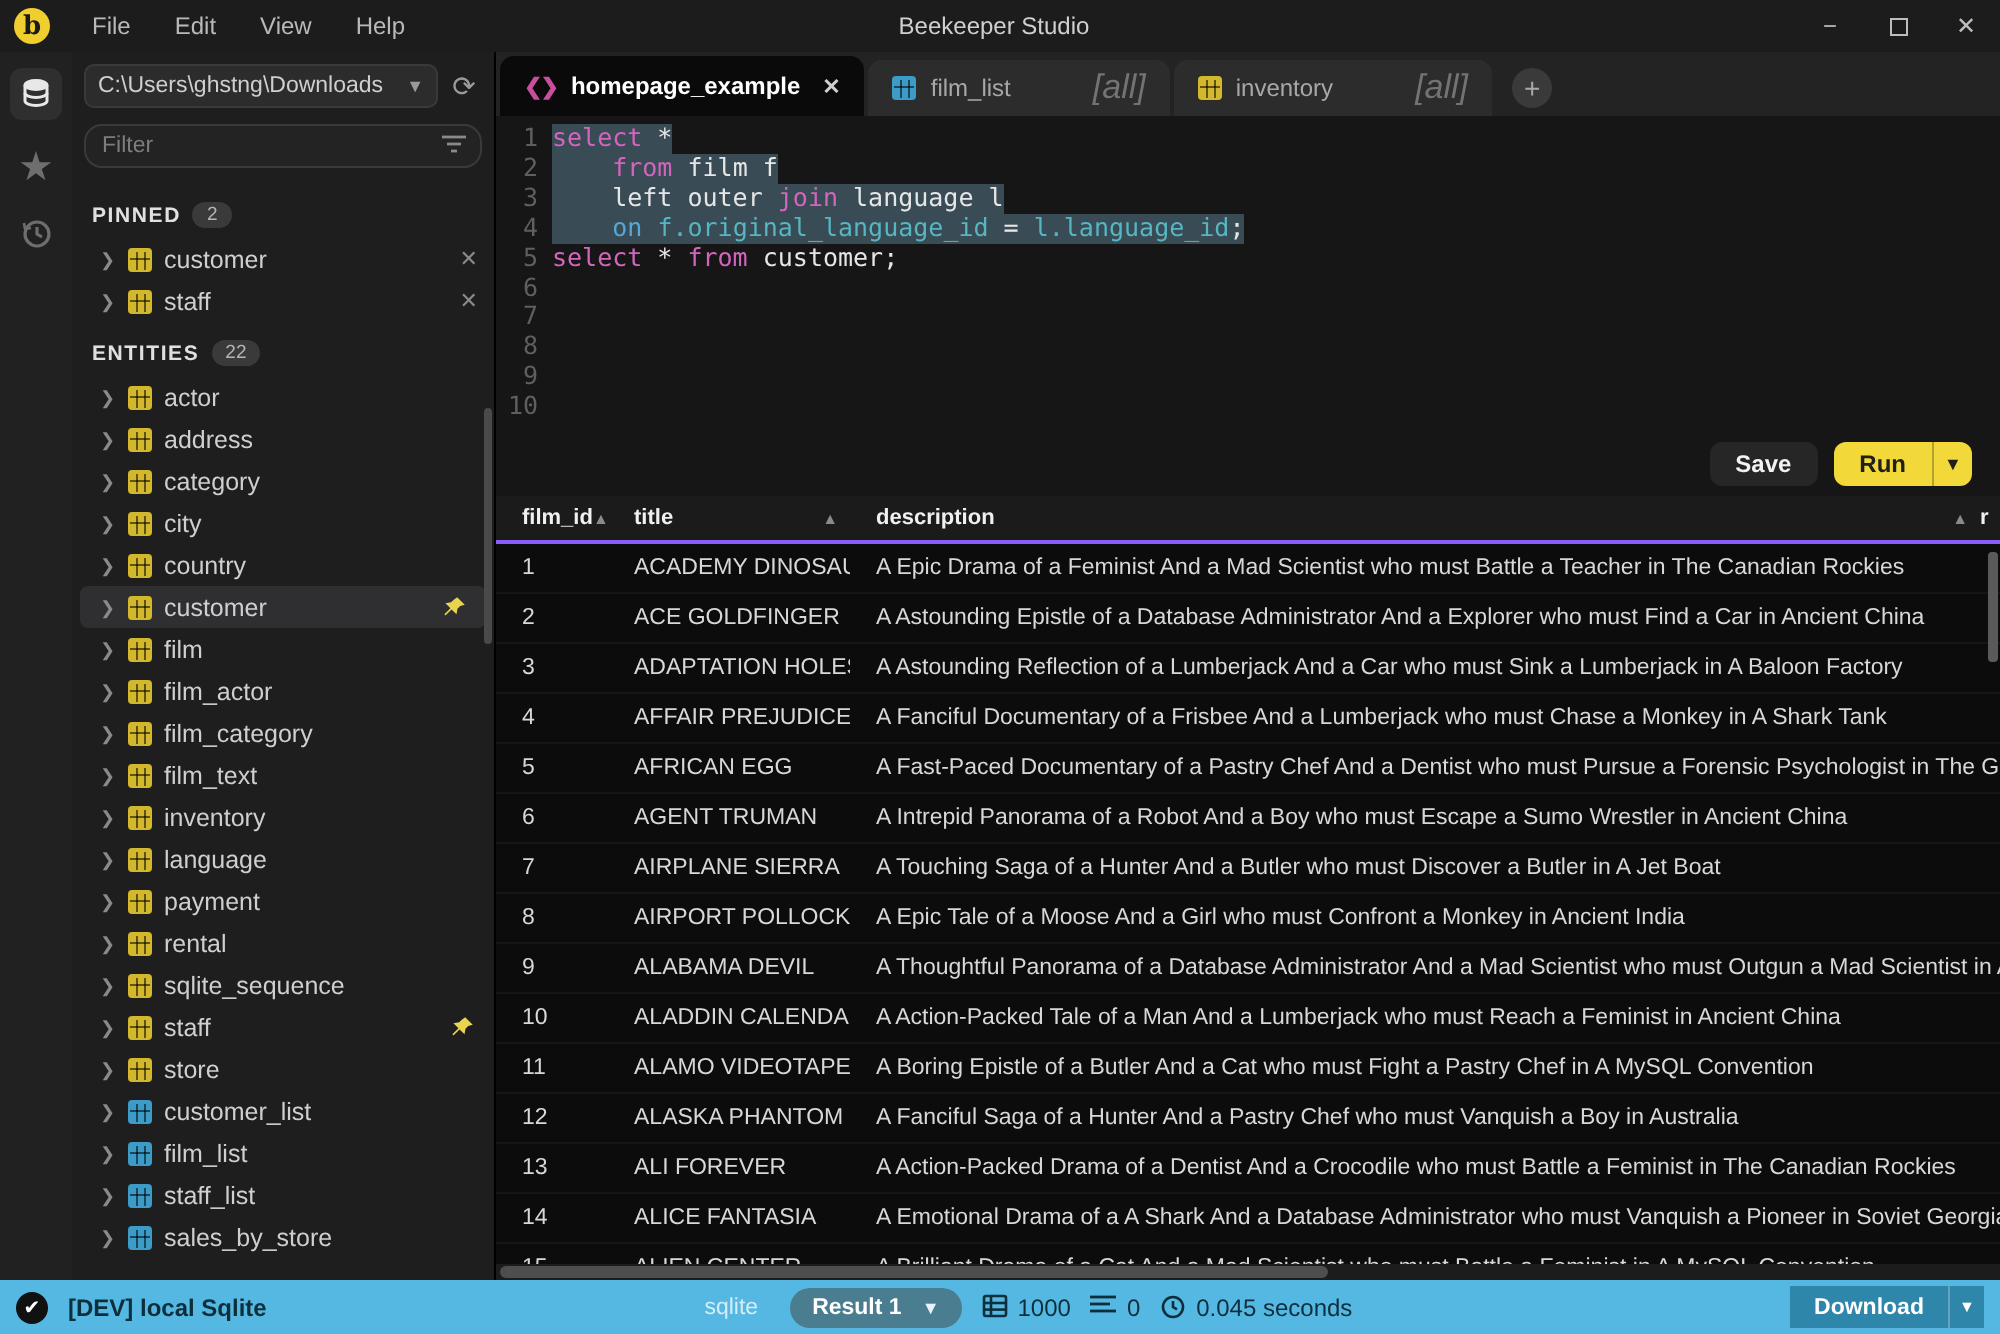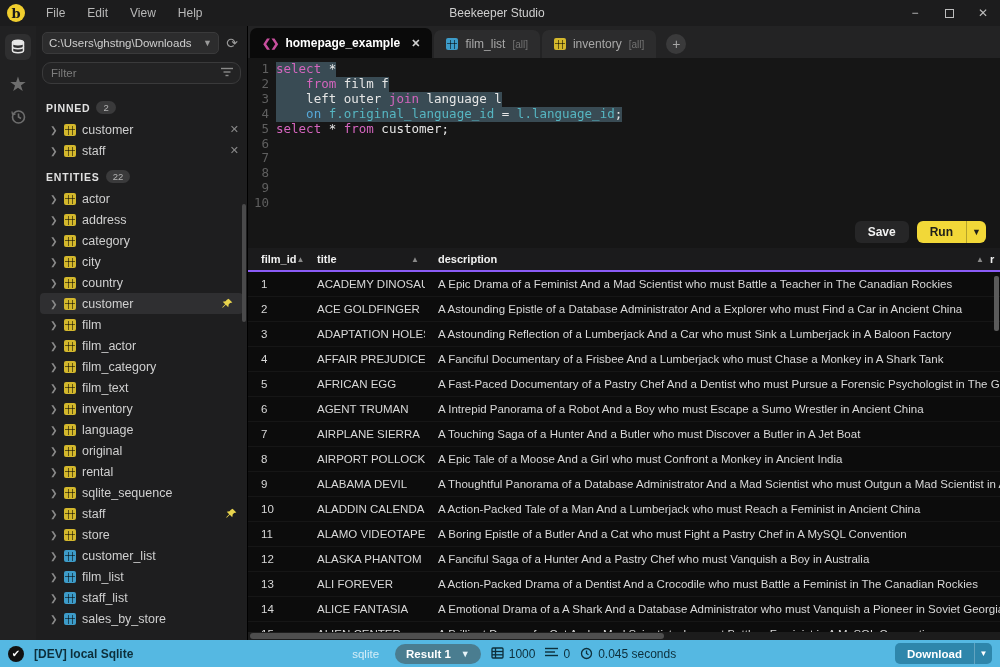--- a/index.html
+++ b/index.html
@@ -70,21 +70,21 @@
 
   
   .content { flex:1; display:flex; flex-direction:column; min-width:0; background:#151515; }
 
   
   .tabbar { height:32px; background:#232324; display:flex; align-items:flex-end; padding-left:2px; gap:2px; flex:0 0 32px; }
   .tab { height:28px; display:flex; align-items:center; gap:7px; padding:0 12px; border-radius:7px 7px 0 0;
     background:#2c2c2d; color:#a8a8a8; font-size:12px; }
   .tab.active { background:#0a0a0a; color:#fff; font-weight:bold; height:30px; }
   .tab .code-ic { color:#c94f9e; font-size:11px; font-weight:bold; letter-spacing:-1px; }
-  .tab .suffix { color:#737373; font-weight:normal; font-size:10px; }
+  .tab .suffix { font-style:italic; color:#737373; font-weight:normal; font-size:17px;margin-left:34px; }
   .tab-x { color:#cfcfcf; font-size:11px; margin-left:4px; }
   .tab-add { width:20px; height:20px; border-radius:50%; background:#3a3a3b; color:#a8a8a8;
     display:flex; align-items:center; justify-content:center; font-size:14px; margin:0 0 4px 8px; }
 
   
   .editor { height:158px; background:#161616; display:flex; font-family:"DejaVu Sans Mono", monospace;
     font-size:12.5px; line-height:14.9px; padding-top:4px; flex:0 0 158px; }
   .gutter { width:28px; text-align:right; padding-right:7px; color:#5f5f5f; user-select:none; flex:0 0 28px; }
   .codelines { flex:1; color:#e6e6e6; white-space:pre; }
   .cl { height:14.9px; }
@@ -132,21 +132,21 @@
     font-size:12px; color:#0d2f3b; padding:0 8px; gap:10px; }
   .chk { width:16px; height:16px; border-radius:50%; background:#111; color:#fff; font-size:10px;
     display:flex; align-items:center; justify-content:center; }
   .conn-name { font-weight:bold; }
   .dialect { color:rgba(255,255,255,.75); margin-left:auto; margin-right:6px; font-size:11.5px; }
   .result-btn { background:#4a7d90; color:#fff; font-weight:bold; font-size:11.5px; border-radius:12px;
     height:20px; display:flex; align-items:center; gap:6px; padding:0 11px; }
   .result-btn .caret { color:#e8f4f9; }
   .stat { display:flex; align-items:flex-start; gap:5px; font-size:12px; }
   .stat svg { display:block; }
-  .dl-btn { margin-left:auto; display:flex; height:21px; border-radius:5px; overflow:hidden; }
+  .dl-btn { margin-left:auto; display:flex; height:21px; border-radius:0; overflow:hidden; }
   .dl-btn .main { background:#2e86ab; color:#fff; font-weight:bold; font-size:11.5px;
     display:flex; align-items:center; padding:0 12px; }
   .dl-btn .drop { background:#2e86ab; border-left:1px solid rgba(255,255,255,.25); width:18px;
     display:flex; align-items:center; justify-content:center; color:#fff; font-size:8px; }
 </style>
 </head>
 <body>
 
 <div class="app">
 
@@ -296,21 +296,21 @@
             <span>inventory</span>
           </div>
           <div class="tree-item">
             <span class="chev">❯</span>
             <span class="grid-ic grid-yellow"></span>
             <span>language</span>
           </div>
           <div class="tree-item">
             <span class="chev">❯</span>
             <span class="grid-ic grid-yellow"></span>
-            <span>original</span>
+            <span>payment</span>
           </div>
           <div class="tree-item">
             <span class="chev">❯</span>
             <span class="grid-ic grid-yellow"></span>
             <span>rental</span>
           </div>
           <div class="tree-item">
             <span class="chev">❯</span>
             <span class="grid-ic grid-yellow"></span>
             <span>sqlite_sequence</span>

